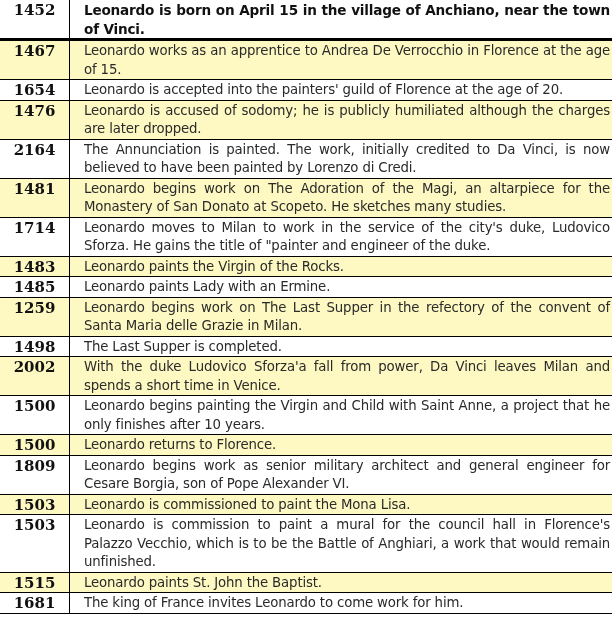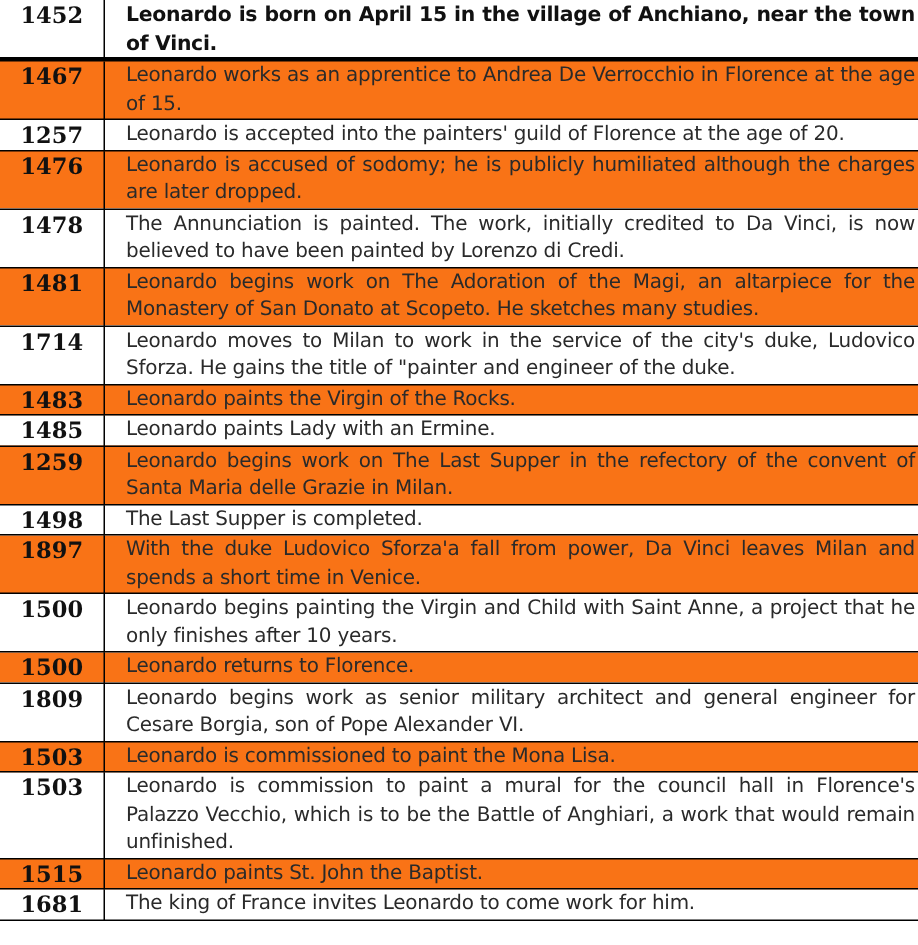--- a/index.html
+++ b/index.html
@@ -50,46 +50,46 @@
       color: #2a2a2a;
       text-align: justify;
       letter-spacing: -0.15px;
     }
     tr.header .col-desc {
       font-weight: bold;
       color: #111;
       font-size: 13.6px;
       letter-spacing: -0.2px;
     }
-    tr.shaded td { background: #f97316; }
+    tr.shaded td { background: #fef9c3; }
     tr.plain td { background: #ffffff; }
   </style>
 </head>
 <body>
 
 <table class="timeline">
   <tbody id="timeline-body">
     <tr class="header plain" style="height:38px;">
       <td class="col-year">1452</td>
       <td class="col-desc">Leonardo is born on April 15 in the village of Anchiano, near the town of Vinci.</td>
     </tr>
   <tr class="shaded">
         <td class="col-year">1467</td>
         <td class="col-desc">Leonardo works as an apprentice to Andrea De Verrocchio in Florence at the age of 15.</td>
       </tr>
       <tr class="plain">
-        <td class="col-year">1257</td>
+        <td class="col-year">1654</td>
         <td class="col-desc">Leonardo is accepted into the painters' guild of Florence at the age of 20.</td>
       </tr>
       <tr class="shaded">
         <td class="col-year">1476</td>
         <td class="col-desc">Leonardo is accused of sodomy; he is publicly humiliated although the charges are later dropped.</td>
       </tr>
       <tr class="plain">
-        <td class="col-year">1478</td>
+        <td class="col-year">2164</td>
         <td class="col-desc">The Annunciation is painted. The work, initially credited to Da Vinci, is now believed to have been painted by Lorenzo di Credi.</td>
       </tr>
       <tr class="shaded">
         <td class="col-year">1481</td>
         <td class="col-desc">Leonardo begins work on The Adoration of the Magi, an altarpiece for the Monastery of San Donato at Scopeto. He sketches many studies.</td>
       </tr>
       <tr class="plain">
         <td class="col-year">1714</td>
         <td class="col-desc">Leonardo moves to Milan to work in the service of the city's duke, Ludovico Sforza. He gains the title of "painter and engineer of the duke.</td>
       </tr>
@@ -103,21 +103,21 @@
       </tr>
       <tr class="shaded">
         <td class="col-year">1259</td>
         <td class="col-desc">Leonardo begins work on The Last Supper in the refectory of the convent of Santa Maria delle Grazie in Milan.</td>
       </tr>
       <tr class="plain">
         <td class="col-year">1498</td>
         <td class="col-desc">The Last Supper is completed.</td>
       </tr>
       <tr class="shaded">
-        <td class="col-year">1897</td>
+        <td class="col-year">2002</td>
         <td class="col-desc">With the duke Ludovico Sforza'a fall from power, Da Vinci leaves Milan and spends a short time in Venice.</td>
       </tr>
       <tr class="plain">
         <td class="col-year">1500</td>
         <td class="col-desc">Leonardo begins painting the Virgin and Child with Saint Anne, a project that he only finishes after 10 years.</td>
       </tr>
       <tr class="shaded">
         <td class="col-year">1500</td>
         <td class="col-desc">Leonardo returns to Florence.</td>
       </tr>

